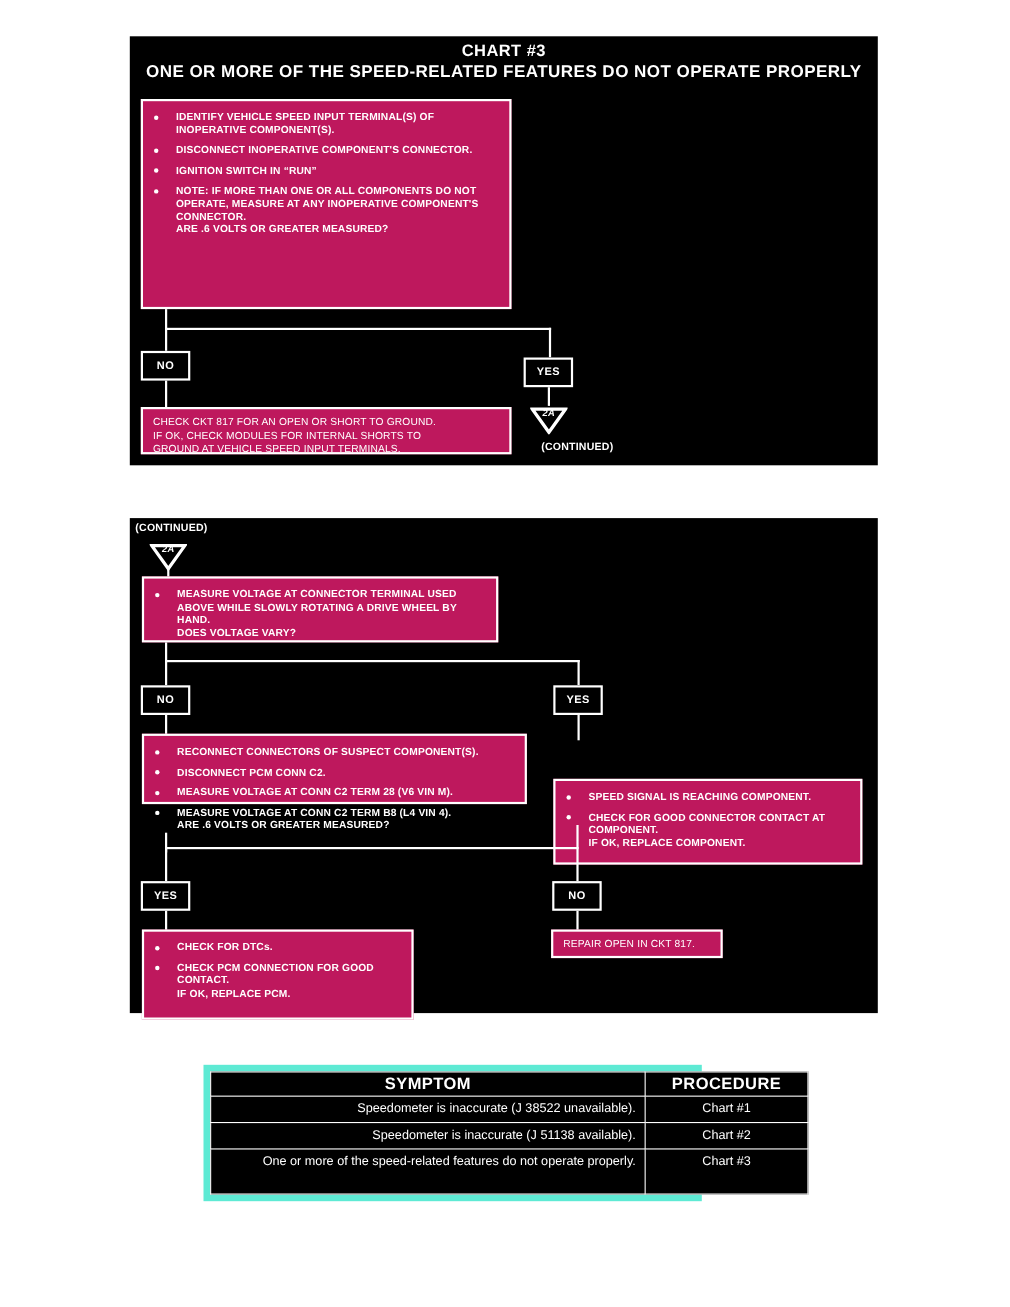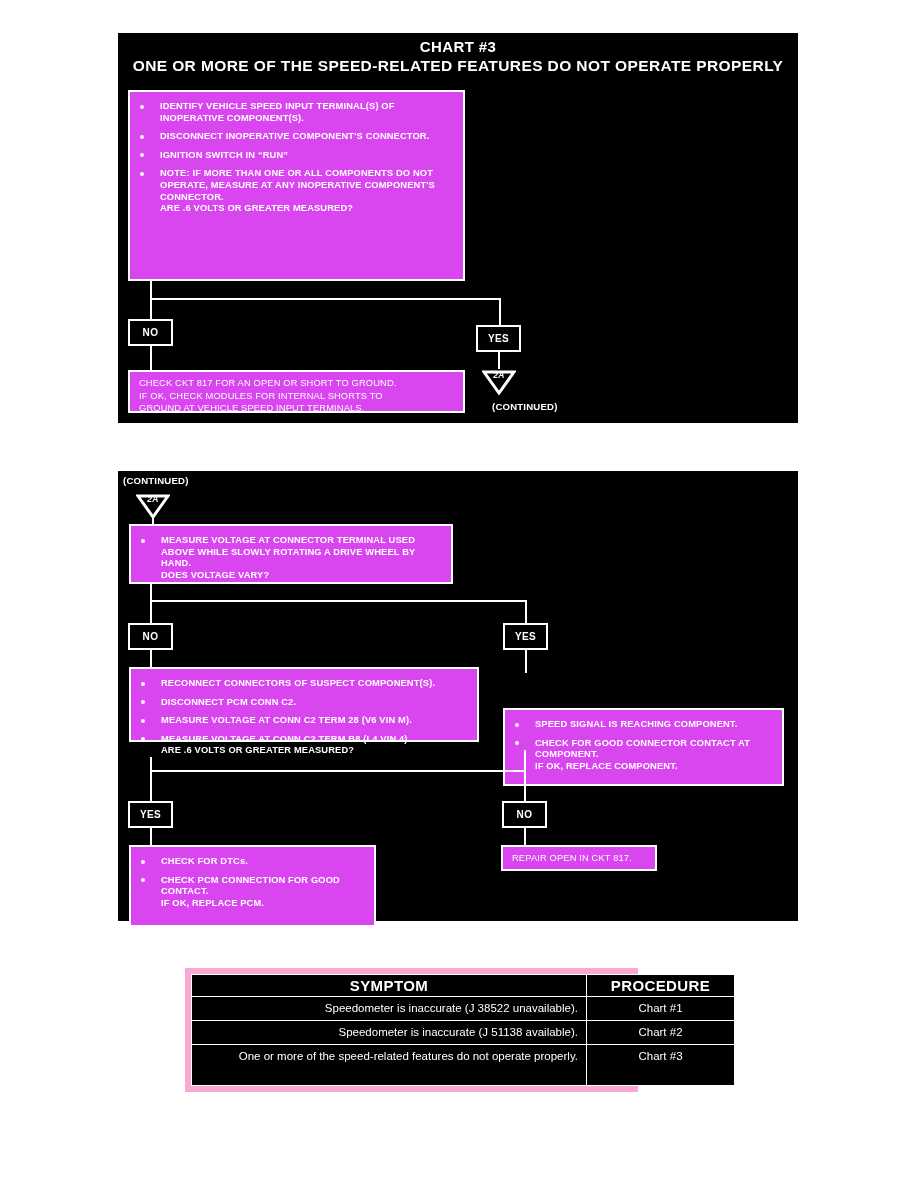--- a/index.html
+++ b/index.html
@@ -25,21 +25,21 @@
     text-align:center;
     letter-spacing:0.4px;
     white-space:nowrap;
   }
   #chart-title{left:0;top:5px;width:680px;font-size:15px;}
   #chart-subtitle{left:0;top:24px;width:680px;font-size:15.5px;}
 
   .obox{
     position:absolute;
     border:2px solid #ffffff;
-    background:#d946ef;
+    background:#be185d;
     color:#ffffff;
     box-sizing:border-box;
   }
   .obox ul{
     list-style:none;
     margin:0;
     padding:0;
   }
   .obox li{
     position:relative;
@@ -109,21 +109,21 @@
     font-weight:bold;
     letter-spacing:0.2px;
     white-space:nowrap;
   }
 
   
   #symptom-table-wrap{
     position:absolute;
     left:185px;top:968px;
     width:453px;height:124px;
-    background:#f9a8d4;
+    background:#5eead4;
     padding:6px;
     box-sizing:border-box;
   }
   table{
     border-collapse:collapse;
     width:543px;
     background:#000000;
     color:#ffffff;
     table-layout:fixed;
   }
@@ -225,21 +225,21 @@
   <div class="dbox" style="left:10px;top:152px;width:45px;height:27px;">
       <span>NO</span>
     </div>
   <div class="vline" style="left:32px;top:179px;height:19px;"></div>
 
   <div class="dbox" style="left:385px;top:152px;width:45px;height:27px;">
       <span>YES</span>
     </div>
   <div class="vline" style="left:407px;top:179px;height:23px;"></div>
 
-  <div class="obox" style="left:11px;top:196px;width:350px;height:75px;padding:9px 8px 8px 0;">
+  <div class="obox" style="left:11px;top:196px;width:350px;height:64px;padding:9px 8px 8px 0;">
     <ul>
       <li><span class="bul"></span><span>RECONNECT CONNECTORS OF SUSPECT COMPONENT(S).</span></li>
       <li><span class="bul"></span><span>DISCONNECT PCM CONN C2.</span></li>
       <li><span class="bul"></span><span>MEASURE VOLTAGE AT CONN C2 TERM 28 (V6 VIN M).</span></li>
       <li><span class="bul"></span>
         <span>MEASURE VOLTAGE AT CONN C2 TERM B8 (L4 VIN 4).</span>
         <span class="sub">ARE .6 VOLTS OR GREATER MEASURED?</span>
       </li>
     </ul>
   </div>

